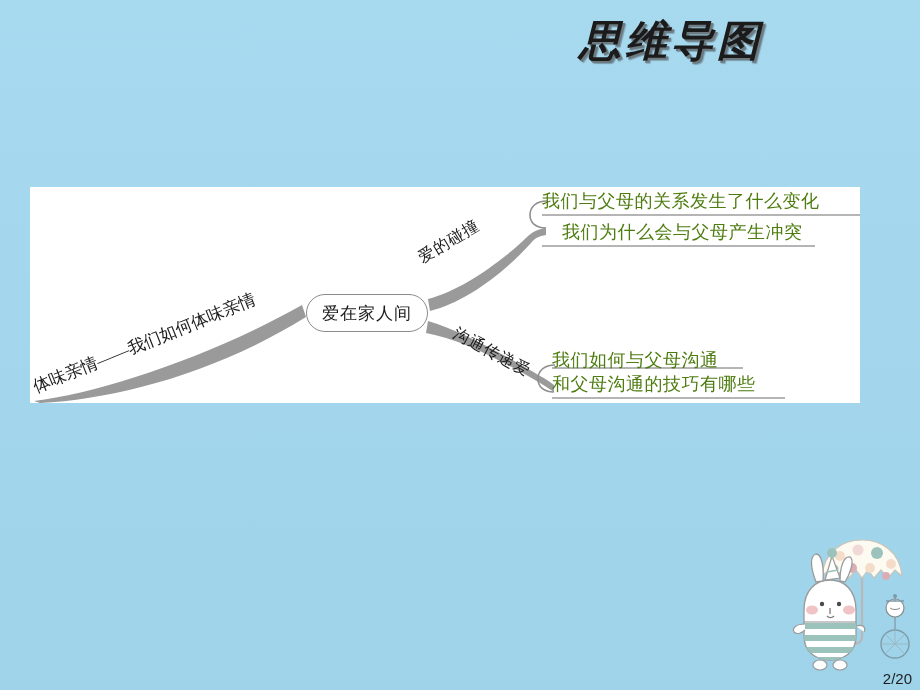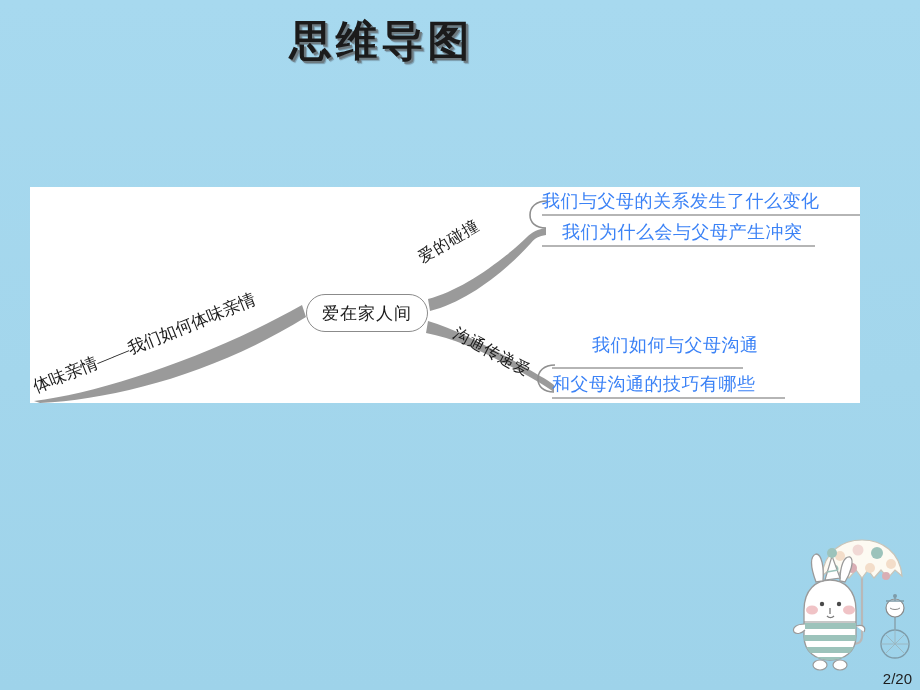--- a/index.html
+++ b/index.html
@@ -21,31 +21,32 @@
     height: 690px;
     background: linear-gradient(180deg, #a7d9ef 0%, #a3d6ec 55%, #9ed3ea 100%);
   }
 
   
   #slide-title {
     position: absolute;
     left: 0;
     top: 18px;
     width: 763px;
-    text-align: center;
+    text-align: right;
     font-family: "Liberation Serif", "DejaVu Serif", serif;
     font-weight: bold;
     font-size: 42px;
     letter-spacing: 4px;
     color: #1b1b1b;
     text-shadow:
       2px 2px 0 #6d7a80,
       3px 3px 1px rgba(70,80,90,0.45);
     line-height: 1.1;
     white-space: nowrap;
+    font-style: italic;
   }
 
   
   #map-panel {
     position: absolute;
     left: 30px;
     top: 187px;
     width: 830px;
     height: 216px;
     background: #ffffff;
@@ -107,27 +108,27 @@
     font-size: 16px;
     letter-spacing: 1px;
     transform: rotate(28deg);
   }
 
   
   .leaf {
     position: absolute;
     white-space: nowrap;
     font-size: 18px;
-    color: #3b82f6;
+    color: #4d7c0f;
     letter-spacing: 0.5px;
     z-index: 5;
   }
   #leaf-1 { left: 512px; top: 2px; }
   #leaf-2 { left: 512px; top: 33px; margin-left: 20px; }
-  #leaf-3 { left: 522px; top: 146px; margin-left: 40px; }
+  #leaf-3 { left: 522px; top: 161px; }
   #leaf-4 { left: 522px; top: 185px; }
 
   
   #decoration {
     position: absolute;
     left: 782px;
     top: 524px;
     width: 130px;
     height: 150px;
   }

